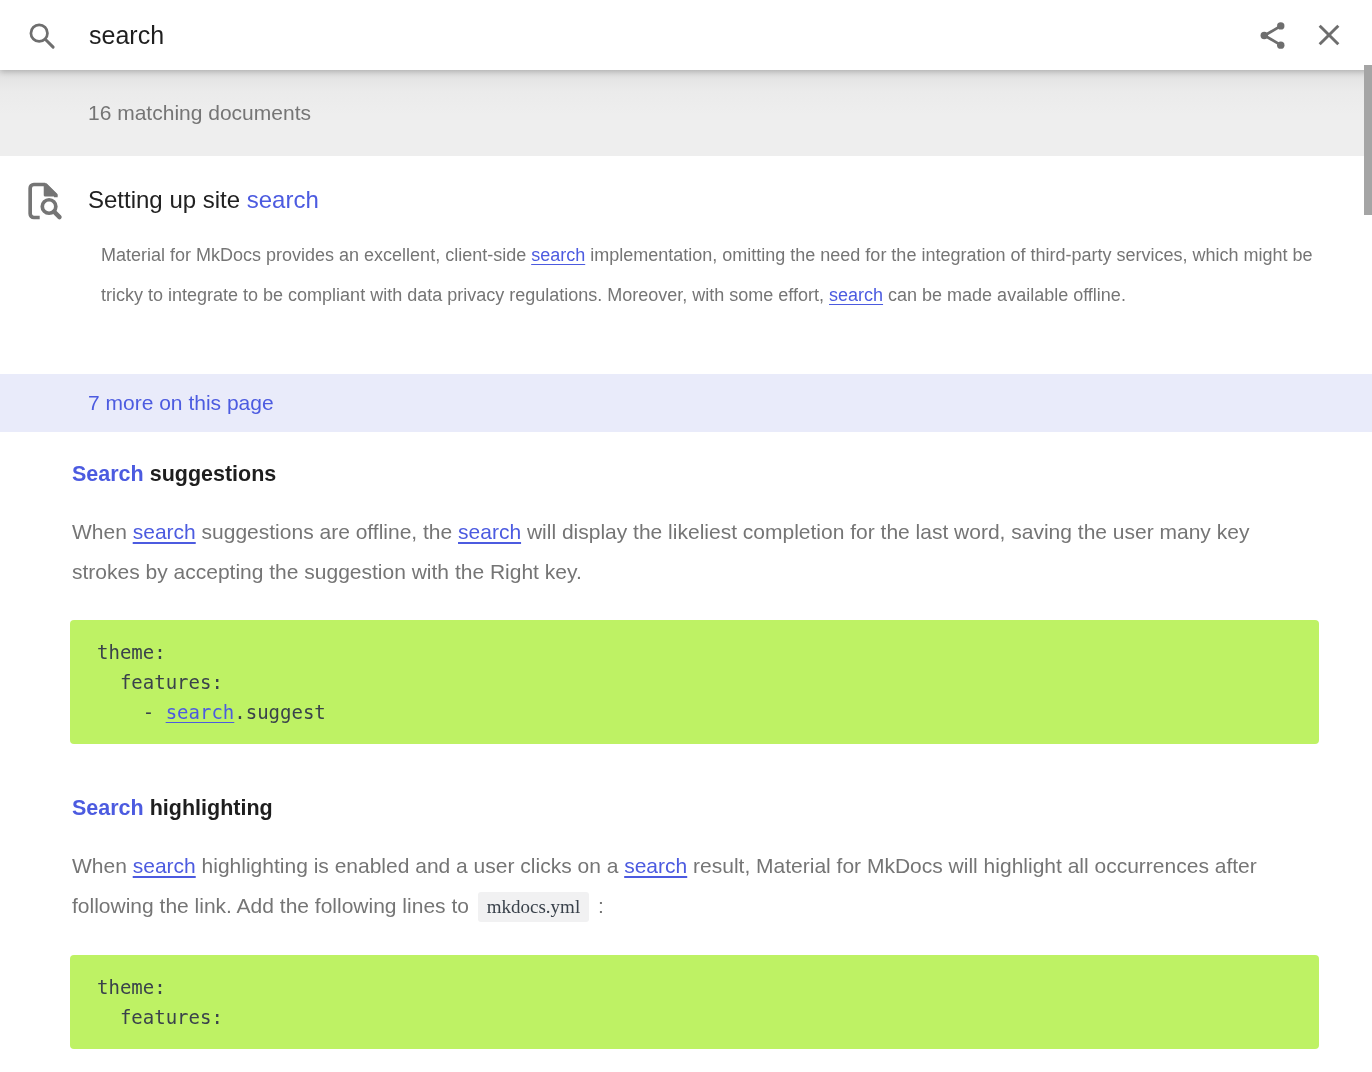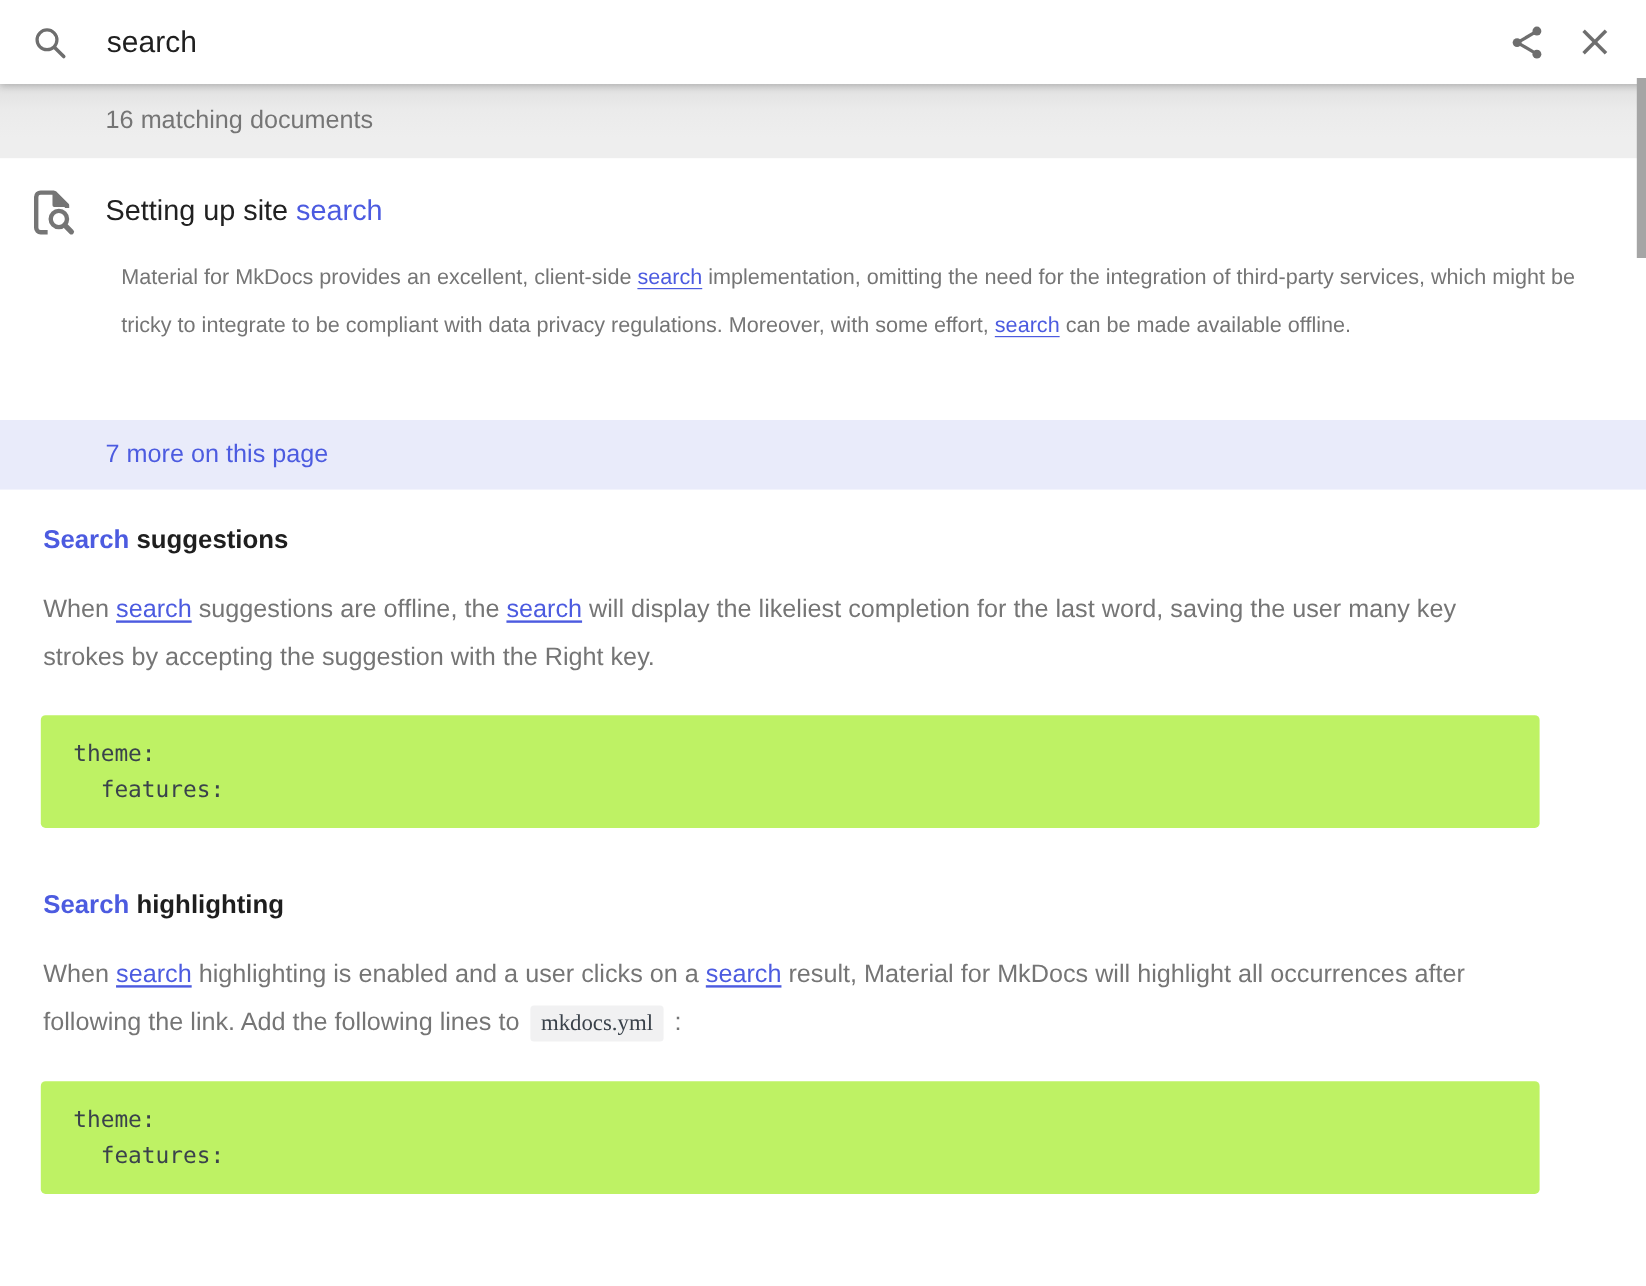--- a/index.html
+++ b/index.html
@@ -23,21 +23,21 @@
     flex: 1; border: none; outline: none;
     margin-left: 30px;
     font-family: "Liberation Sans", sans-serif;
     font-size: 25px; color: #1f1f1f; background: transparent;
   }
   .searchbar .icon-share { margin-right: 24px; display: flex; cursor: pointer; }
   .searchbar .icon-close { margin-right: 27px; display: flex; cursor: pointer; }
 
   
   .meta {
-    height: 62px;
+    height: 86px;
     background: linear-gradient(#e0e0e0, #ebebeb 22px, #eeeeee 45px);
     display: flex; align-items: center;
     padding-left: 88px;
     font-size: 21px; color: #757575;
   }
 
   
   .results { background: #ffffff; }
 
   .result { position: relative; padding: 26px 46px 46px 88px; cursor: pointer; }
@@ -51,21 +51,21 @@
     font-size: 18px; line-height: 40px; color: #757575;
   }
 
   .more-link {
     display: flex; align-items: center;
     height: 58px; background: #e9ebfa;
     padding-left: 88px;
     font-size: 21px; color: #4c5be0; cursor: pointer;
   }
 
-  .section { padding: 27px 46px 0 36px; cursor: pointer; }
+  .section { padding: 27px 46px 0 72px; cursor: pointer; }
   .section.sec-gap { padding-top: 49px; }
   .section h2 {
     margin: 0 0 23px 0;
     font-size: 21.5px; font-weight: 700; line-height: 30px; color: #1e1e1e;
   }
   .section .body {
     margin: 0 0 28px 0; max-width: 1240px;
     font-size: 21px; line-height: 40px; color: #757575;
   }
   .codeblock {
@@ -152,20 +152,21 @@
     <div class="more-link">
       <span>7 more on this page</span>
     </div>
 
     <section class="section">
       <h2><span class="run-mark">Search</span><span class="run-plain"> suggestions</span></h2>
       <p class="body"><span class="run-plain">When </span><span class="run-link">search</span><span class="run-plain"> suggestions are offline, the </span><span class="run-link">search</span><span class="run-plain"> will display the likeliest completion for the last word, saving the user many key strokes by accepting the suggestion with the Right key.</span></p>
       <div class="codeblock">
         <div class="code-line"><span class="run-plain">theme:</span></div>
         <div class="code-line"><span class="run-plain">  features:</span></div>
+        <div class="code-line"><span class="run-plain">    - </span><span class="run-codelink">search</span><span class="run-plain">.suggest</span></div>
       </div>
     </section>
 
     <section class="section sec-gap">
       <h2><span class="run-mark">Search</span><span class="run-plain"> highlighting</span></h2>
       <p class="body"><span class="run-plain">When </span><span class="run-link">search</span><span class="run-plain"> highlighting is enabled and a user clicks on a </span><span class="run-link">search</span><span class="run-plain"> result, Material for MkDocs will highlight all occurrences after following the link. Add the following lines to </span><span class="run-code">mkdocs.yml</span><span class="run-plain"> :</span></p>
       <div class="codeblock">
         <div class="code-line"><span class="run-plain">theme:</span></div>
         <div class="code-line"><span class="run-plain">  features:</span></div>
       </div>

